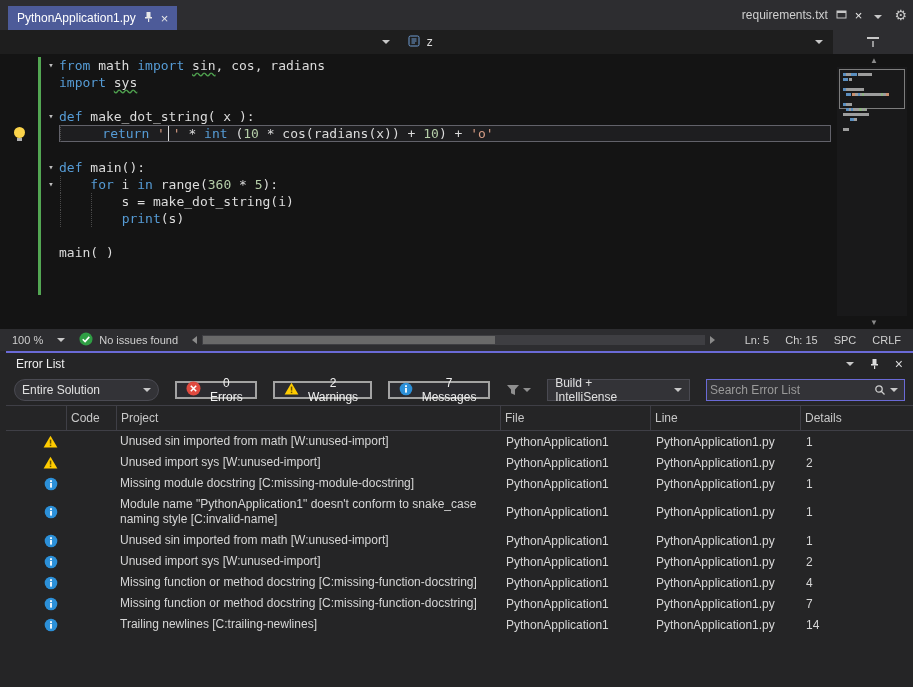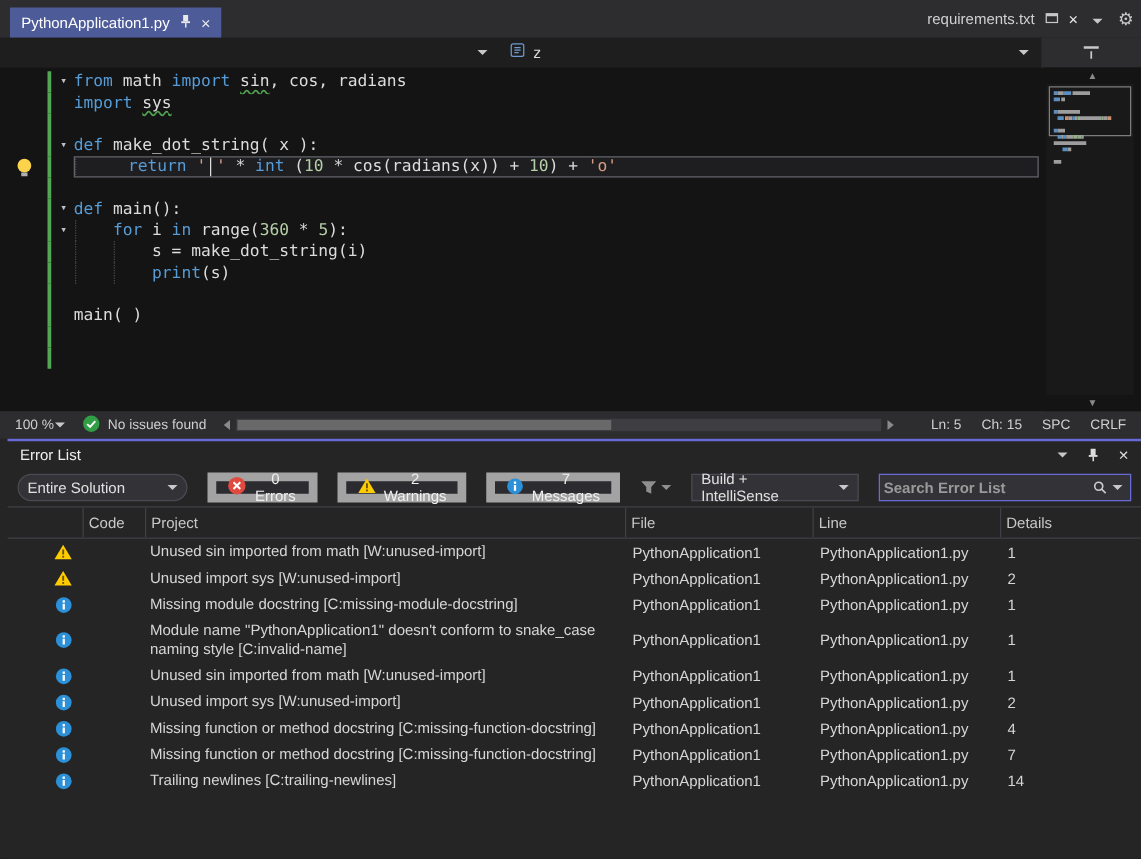--- a/index.html
+++ b/index.html
@@ -52,21 +52,21 @@
   .map-arrow{height:13px;text-align:center;font-size:8px;color:#8a8a8a;line-height:13px;}
   .map-body{flex:1;margin:0 6px 0 2px;background:#19191a;position:relative;}
   .map-viewport{position:absolute;top:2px;left:2px;right:2px;height:40px;border:1px solid #7d7d7d;}
   #map-lines{position:absolute;top:6px;left:2px;right:2px;}
   .mm-line{height:3px;margin:0 0 2px 4px;white-space:nowrap;font-size:0;}
   .mm-line i{display:inline-block;height:3px;vertical-align:top;}
 
   
   .estatus{height:22px;background:#2d2d30;display:flex;align-items:center;font-size:11px;
            color:#cfcfcf;padding:0 12px 0 8px;}
-  .zoom{display:flex;align-items:center;gap:1px;padding:0 4px;text-align:center;}
+  .zoom{display:flex;align-items:center;gap:14px;padding:0 4px;text-align:center;}
   .health{display:flex;align-items:center;gap:6px;margin-left:10px;}
   .hscroll{flex:1;display:flex;align-items:center;gap:5px;margin:0 14px;}
   .tri-left{width:0;height:0;border-top:4px solid transparent;border-bottom:4px solid transparent;
             border-right:5px solid #8a8a8a;}
   .tri-right{width:0;height:0;border-top:4px solid transparent;border-bottom:4px solid transparent;
              border-left:5px solid #8a8a8a;}
   .track{flex:1;height:10px;background:#3e3e42;position:relative;}
   .thumb{position:absolute;left:1px;top:1px;bottom:1px;width:58%;background:#696969;}
   .st{margin-left:16px;white-space:nowrap;}
 
@@ -75,27 +75,27 @@
   .phead{height:22px;display:flex;align-items:center;padding:0 10px;font-size:12px;color:#f0f0f0;}
   .picon{margin-left:15px;display:flex;align-items:center;color:#dcdcdc;}
   .picon.first{margin-left:auto;}
   .pclose{font-size:14px;line-height:1;}
 
   .ptoolbar{height:30px;display:flex;align-items:center;padding:0 8px;column-gap:16px;}
   .combo{height:22px;background:#333337;border:1px solid #4a4a52;display:flex;align-items:center;
          justify-content:space-between;padding:0 7px;font-size:12px;color:#e0e0e0;}
   .combo.scope{width:152px;border-radius:11px;}
   .combo.source{width:150px;gap:20px;}
-  button.fbtn{height:24px;border:7px solid #a3a3a3;background:#2b2b30;color:#f0f0f0;font-size:12px;
+  button.fbtn{height:18px;border:2px solid #a3a3a3;background:#2b2b30;color:#f0f0f0;font-size:12px;
         font-family:inherit;display:inline-flex;align-items:center;gap:6px;padding:0 9px;cursor:default;justify-content:flex-end;}
   .filter{display:flex;align-items:center;gap:3px;}
   .search{margin-left:auto;width:202px;height:22px;border:1px solid #6a6ad6;background:#333337;
           display:flex;align-items:center;}
   .search input{flex:1;min-width:0;background:transparent;border:none;outline:none;color:#5eead4;
-                font-size:12px;font-family:inherit;padding:0 3px;font-weight:bold;}
+                font-size:12px;font-family:inherit;padding:0 3px;}
   .search input::placeholder{color:#9a9a9a;}
   .sicon{display:flex;align-items:center;gap:4px;padding:0 6px;}
 
   .egrid-header,.erow{display:grid;grid-template-columns:60px 50px 384px 150px 150px 36px 1fr;}
   .egrid-header{height:26px;border-top:1px solid #3f3f46;border-bottom:1px solid #3f3f46;
                 font-size:12px;color:#c8c8c8;align-items:stretch;}
   .hcell{display:flex;align-items:center;padding-left:4px;border-left:1px solid #3f3f46;}
   .hcell:first-child{border-left:none;}
   .erow{min-height:21px;align-items:center;font-size:12px;color:#d6d6d6;}
   .ecell{padding-left:6px;white-space:nowrap;overflow:hidden;}

